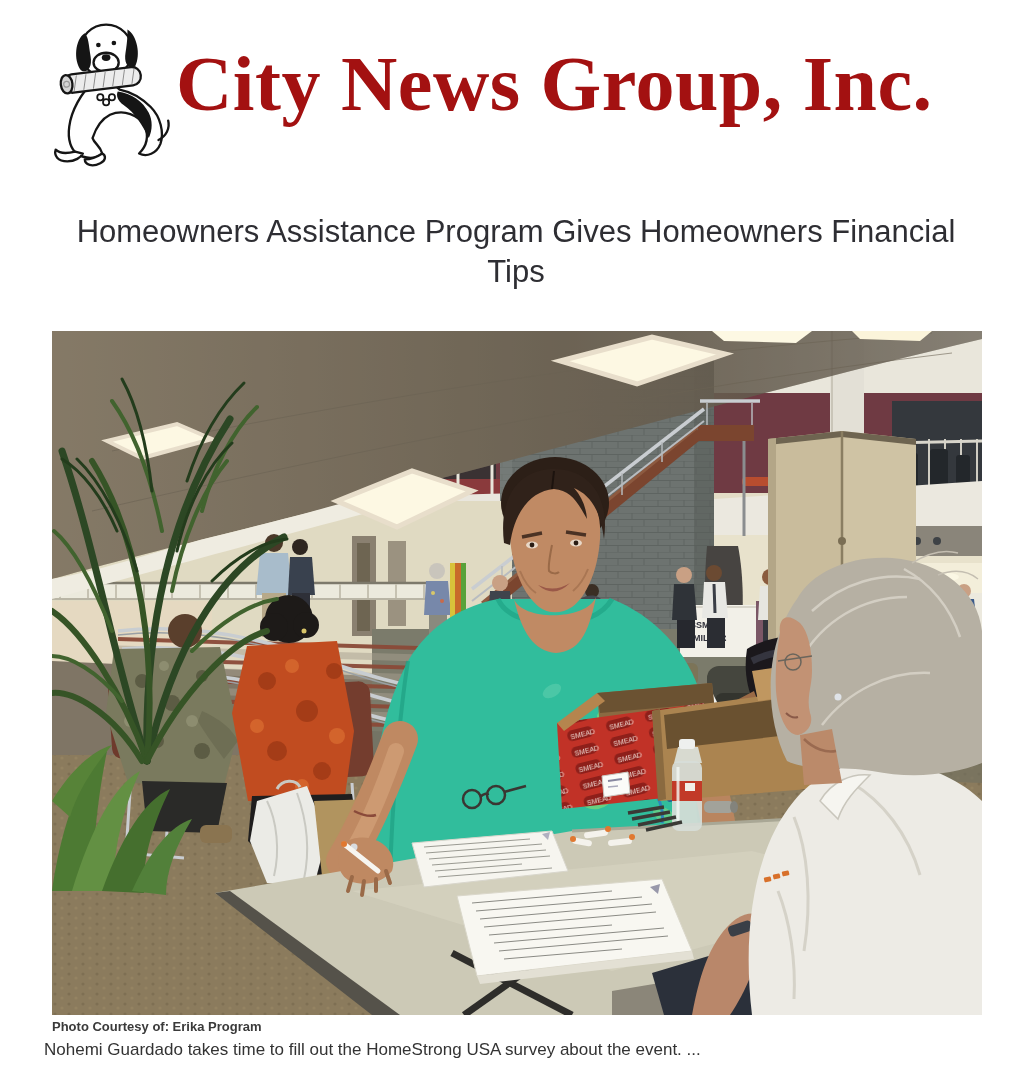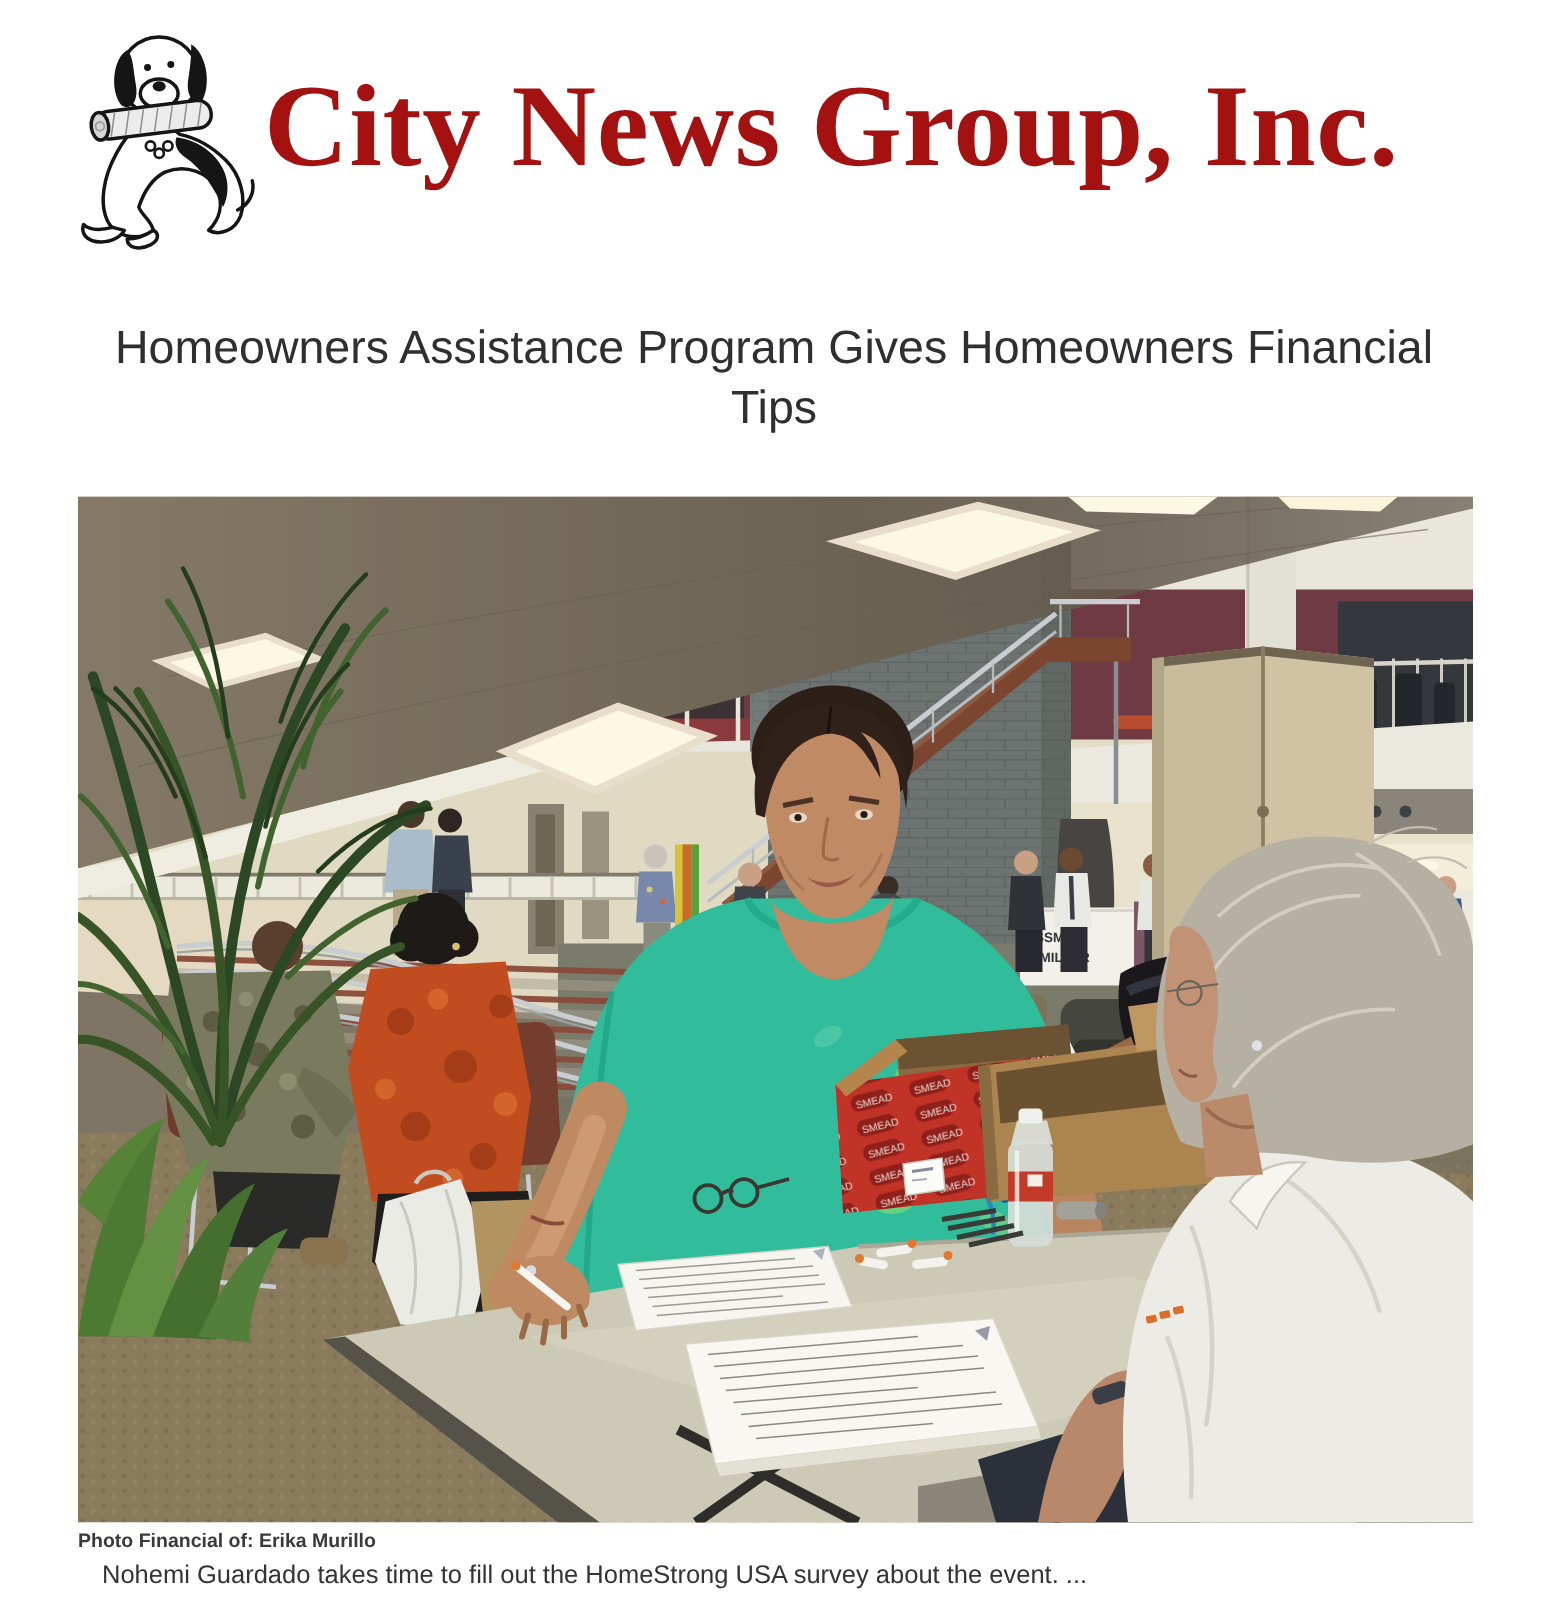--- a/index.html
+++ b/index.html
@@ -6,21 +6,21 @@
   body{width:1032px;height:1077px;overflow:hidden;font-family:"Liberation Sans",sans-serif;color:var(--body-text,#333);}
   .header{display:flex;align-items:flex-start;gap:4px;margin:12px 16px 0 46px;height:166px;}
   .dog{display:block;}
   .wordmark{font-family:"Liberation Serif",serif;font-weight:bold;font-size:78px;line-height:1;
             color:var(--brand-red,#a31111);letter-spacing:.5px;padding:0 0 16px 2px;white-space:nowrap;}
   h1.headline{margin:34px auto 0;width:900px;text-align:center;font-weight:normal;
               font-size:31px;line-height:1.28;color:var(--headline-text,#2e2e33);}
   figure.photo{margin:40px 0 0 52px;width:930px;height:684px;padding:0;}
   figure.photo svg{display:block;}
   .credit{margin:4px 0 0 52px;font-size:13px;font-weight:bold;color:var(--credit-text,#3a3a3a);}
-  .caption{margin:6px 0 0 68px;font-size:17px;color:var(--body-text,#333);}
+  .caption{margin:6px 0 0 44px;font-size:17px;color:var(--body-text,#333);}
 </style>
 </head>
 <body>
 
 <header class="header">
   <a style="display:flex;align-items:center;text-decoration:none;">
     <svg class="dog" width="128" height="159" viewBox="0 0 132 164">
       <g stroke="#151515" stroke-width="2.4" fill="#ffffff" stroke-linejoin="round" stroke-linecap="round">
         <path d="M50,70 C36,84 26,102 24,118 C22,132 26,142 32,146 C40,152 52,152 58,146 C56,138 50,136 48,130 C52,118 58,110 66,106 C80,100 96,106 102,118 C106,128 104,138 96,146 C104,150 114,146 118,136 C122,124 118,108 108,98 C98,88 86,82 76,80 C68,72 60,68 50,70 Z"></path>
         <path d="M74,82 C88,84 100,92 106,104 C110,112 110,122 106,130 C100,118 92,104 80,96 C74,92 72,86 74,82 Z" fill="#151515" stroke="none"></path>
@@ -643,14 +643,14 @@
       <circle cx="741" cy="331" r="8" fill="none" stroke="#6a655c" stroke-width="1.5"></circle>
       <path d="M734,382 Q740,388 746,386" stroke="#8a5a48" stroke-width="2" fill="none"></path>
       <circle cx="786" cy="366" r="3.5" fill="#dfe3e8"></circle>
       <path d="M748,404 L780,398 L790,452 L752,454 Z" fill="#bb8a6a"></path>
       <path d="M752,408 C762,418 774,422 784,420" stroke="#9a6a50" stroke-width="2.5" fill="none"></path>
     </g>
   </g>
 </svg>
 </figure>
 
-<div class="credit">Photo Financial of: Erika Murillo</div>
+<div class="credit">Photo Courtesy of: Erika Program</div>
 <div class="caption">Nohemi Guardado takes time to fill out the HomeStrong USA survey about the event. ...</div>
 
 </body></html>

